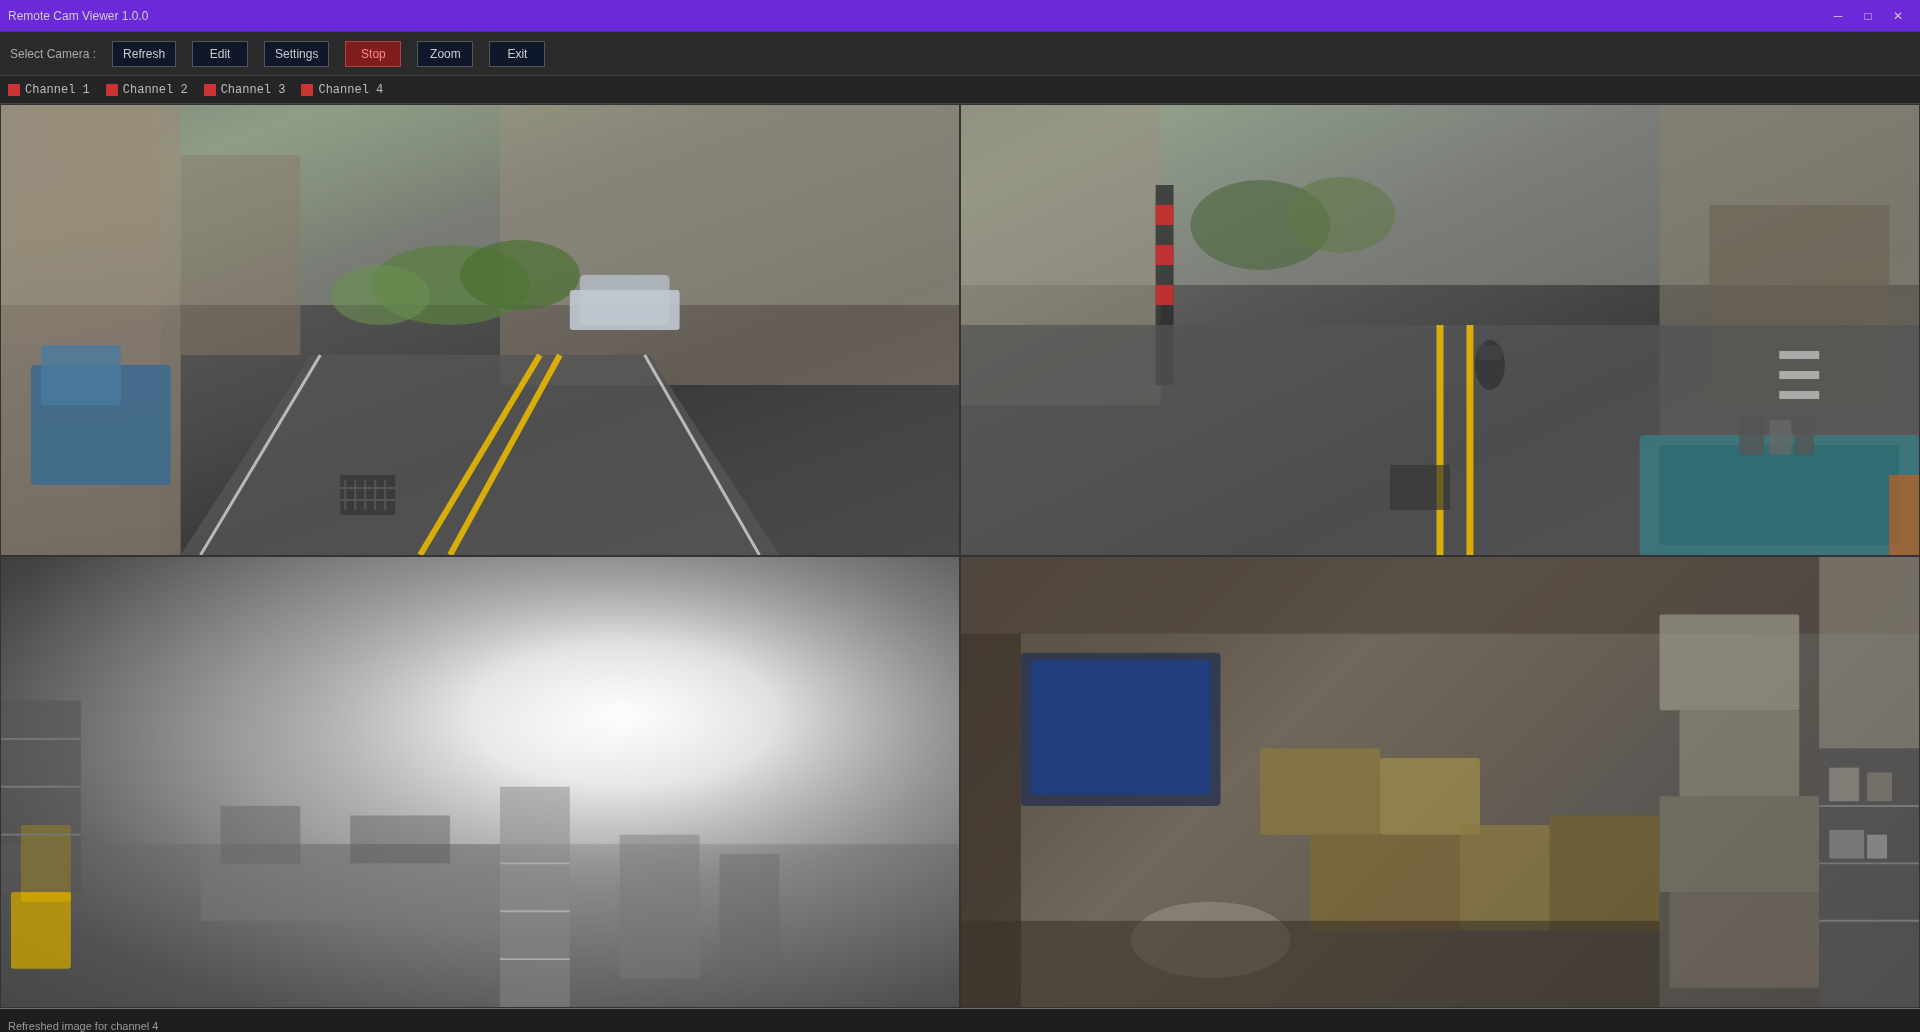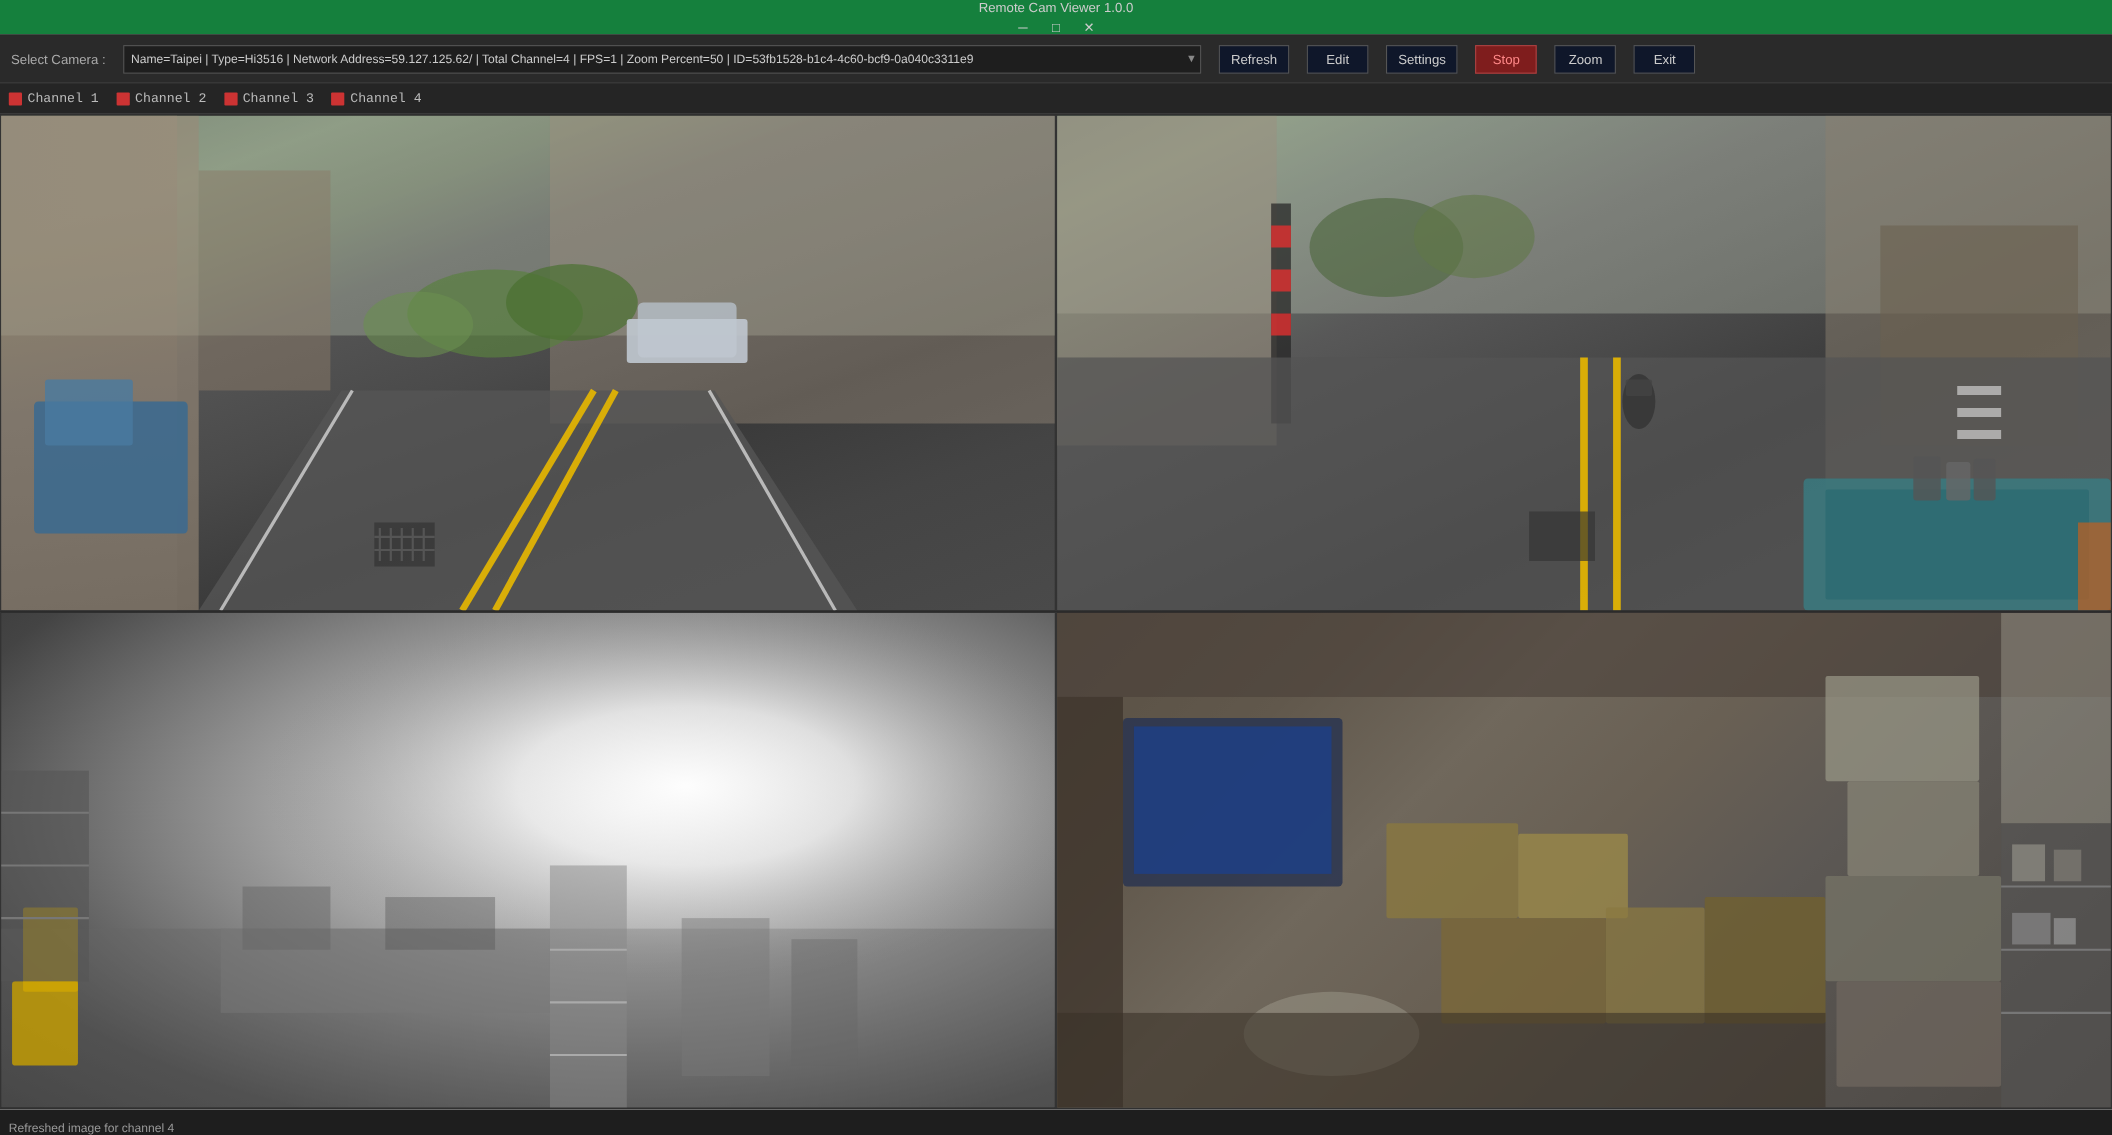--- a/index.html
+++ b/index.html
@@ -9,27 +9,26 @@
       background: #1a1a1a;
       font-family: 'Segoe UI', Arial, sans-serif;
       font-size: 12px;
       color: #ccc;
       overflow: hidden;
     }
 
     
     #titlebar {
       height: 32px;
-      background: #15803d;
+      background: #6d28d9;
       display: flex;
       align-items: center;
       justify-content: space-between;
       padding: 0 8px;
       border-bottom: 1px solid #444;
-      flex-direction: column;
     }
     #titlebar-controls {
       display: flex;
       gap: 2px;
     }
     .win-btn {
       width: 28px;
       height: 22px;
       background: transparent;
       border: none;
@@ -199,26 +198,20 @@
   <span id="app-title">Remote Cam Viewer 1.0.0</span>
   <div id="titlebar-controls">
     <button class="win-btn">─</button>
     <button class="win-btn">□</button>
     <button class="win-btn close">✕</button>
   </div>
 </div>
 
 <div id="toolbar">
   <span id="camera-label">Select Camera :</span>
-  <div id="camera-select-wrapper">
-    <select id="camera-select">
-      <option>Name=Taipei | Type=Hi3516 | Network Address=59.127.125.62/ | Total Channel=4 | FPS=1 | Zoom Percent=50 | ID=53fb1528-b1c4-4c60-bcf9-0a040c3311e9</option>
-    </select>
-    <span class="select-arrow">▼</span>
-  </div>
   <button class="toolbar-btn">Refresh</button>
   <button class="toolbar-btn">Edit</button>
   <button class="toolbar-btn">Settings</button>
   <button class="toolbar-btn stop-btn active">Stop</button>
   <button class="toolbar-btn">Zoom</button>
   <button class="toolbar-btn">Exit</button>
 </div>
 
 <div id="channel-bar">
   <div class="channel-tab">

